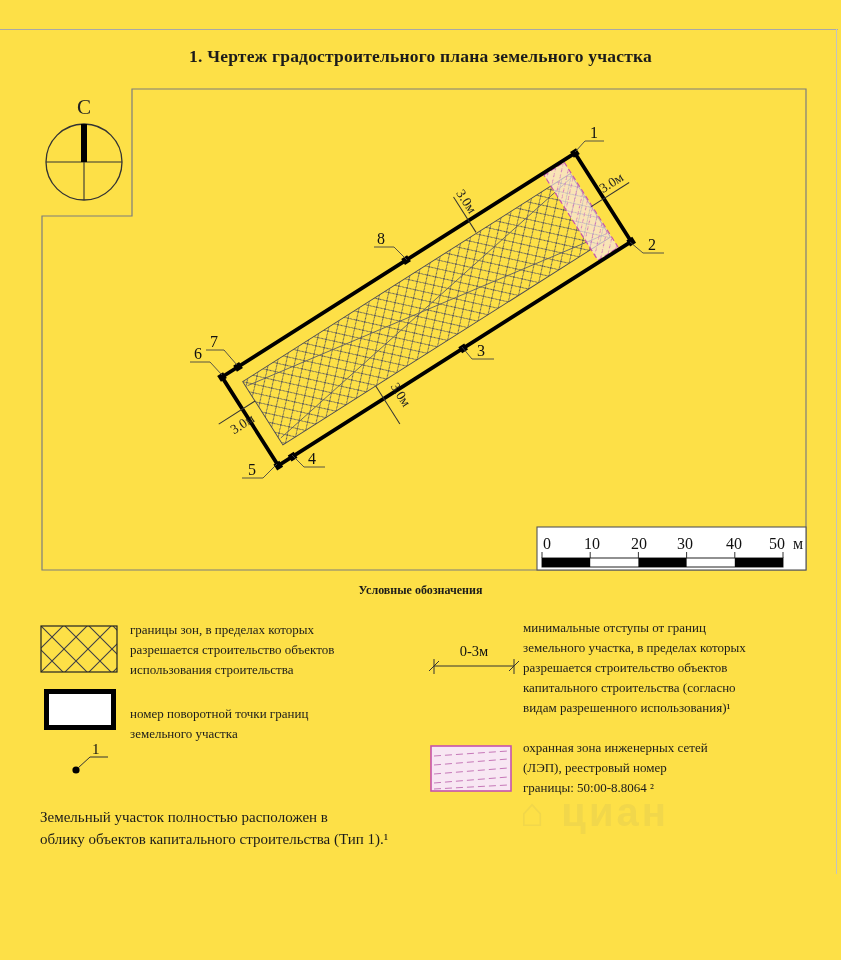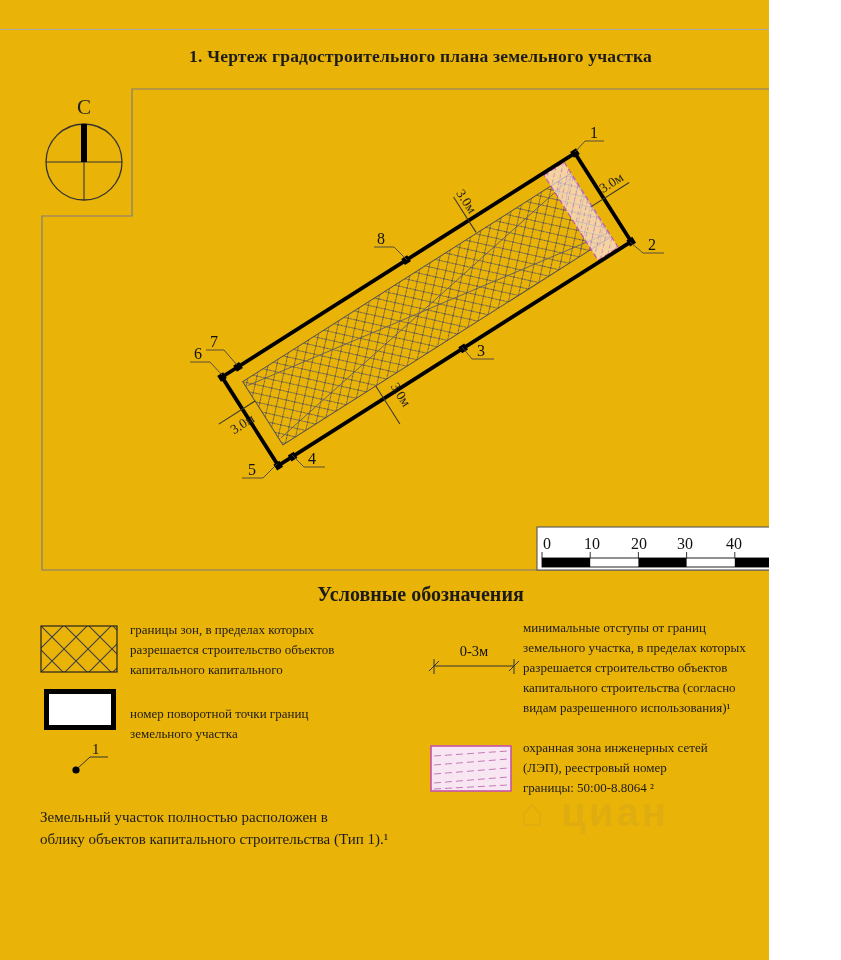--- a/index.html
+++ b/index.html
@@ -1,24 +1,24 @@
 <!DOCTYPE html>
 <html><head>
 <meta charset="utf-8">
 <style>
   html,body{margin:0;padding:0;background:#fff;}
-  .page{position:relative;width:769px;height:960px;background:#eab308;overflow:hidden;
+  .page{position:relative;width:841px;height:960px;background:#fde047;overflow:hidden;
         font-family:"Liberation Serif", serif;color:#1b1b1b;}
   .topline{position:absolute;left:0;top:29px;width:838px;height:1px;background:#a8a8a8;}
   .rightline{position:absolute;left:836px;top:29px;width:1px;height:845px;background:#c2c2c2;}
   .title{position:absolute;left:0;top:46px;width:841px;text-align:center;
          font-size:17.5px;font-weight:bold;letter-spacing:.2px;}
   .plansvg{position:absolute;left:0;top:0;}
   .legend-title{position:absolute;left:0;top:583px;width:841px;text-align:center;
-                font-size:20px;font-weight:bold;}
+                font-size:12px;font-weight:bold;}
   .ltext{position:absolute;font-size:13px;line-height:20px;}
   .note{position:absolute;left:40px;top:806px;font-size:15px;line-height:22px;}
   .swatch{position:absolute;}
   .thickrect{position:absolute;left:44px;top:689px;width:62px;height:31px;border:5px solid #000;background:#fff;}
   .watermark{position:absolute;left:520px;top:790px;font-size:40px;font-weight:bold;
              color:rgba(90,100,125,0.07);font-family:"Liberation Sans",sans-serif;letter-spacing:3px;}
   .line{display:block;}
 </style>
 </head>
 <body>
@@ -139,21 +139,21 @@
   </svg>
 
   <div class="legend-title">Условные обозначения</div>
 
   <svg class="swatch" style="left:40px;top:625px;" width="78" height="48">
     <rect x="1" y="1" width="76" height="46" fill="url(#meshBig)" stroke="#222" stroke-width="1.2"></rect>
   </svg>
   <div class="ltext" style="left:130px;top:620px;width:300px;">
     <span class="line">границы зон, в пределах которых</span>
     <span class="line">разрешается строительство объектов</span>
-    <span class="line">капитального капитального</span>
+    <span class="line">использования строительства</span>
   </div>
 
   <div class="thickrect"></div>
 
   <svg class="swatch" style="left:48px;top:742px;" width="72" height="42">
     <circle cx="28" cy="28" r="3.6" fill="#000"></circle>
     <polyline points="30,26 42,15 60,15" fill="none" stroke="#333" stroke-width="1"></polyline>
     <text x="44" y="12" font-size="15" font-family="Liberation Serif, serif" fill="#111">1</text>
   </svg>
   <div class="ltext" style="left:130px;top:704px;width:300px;">

